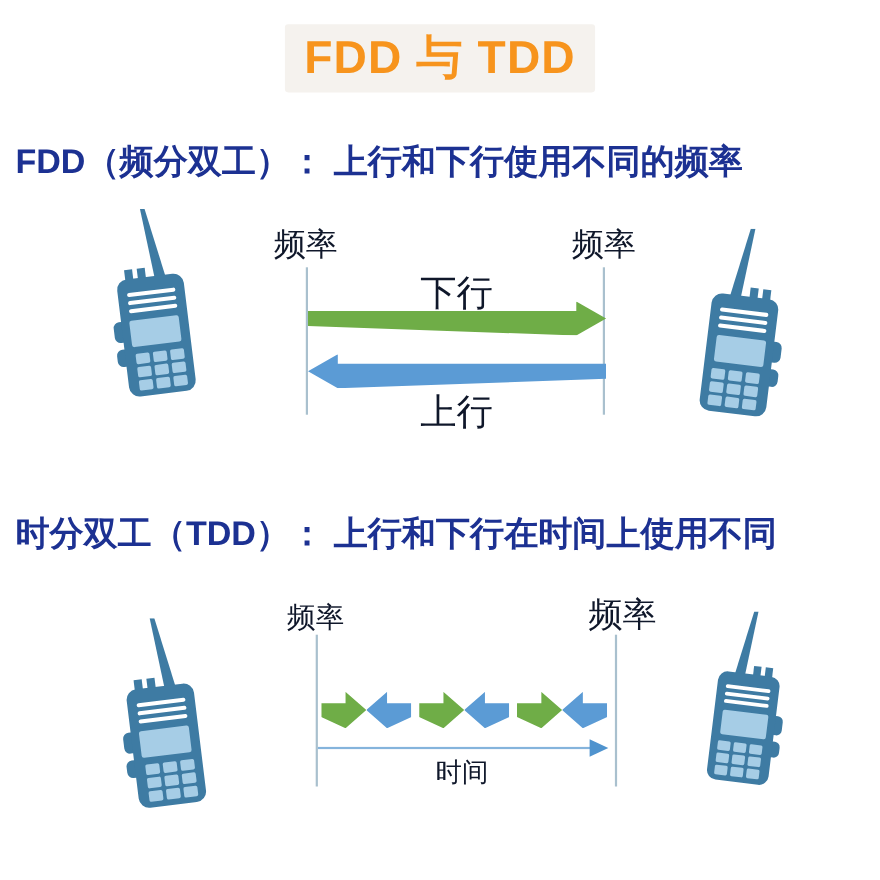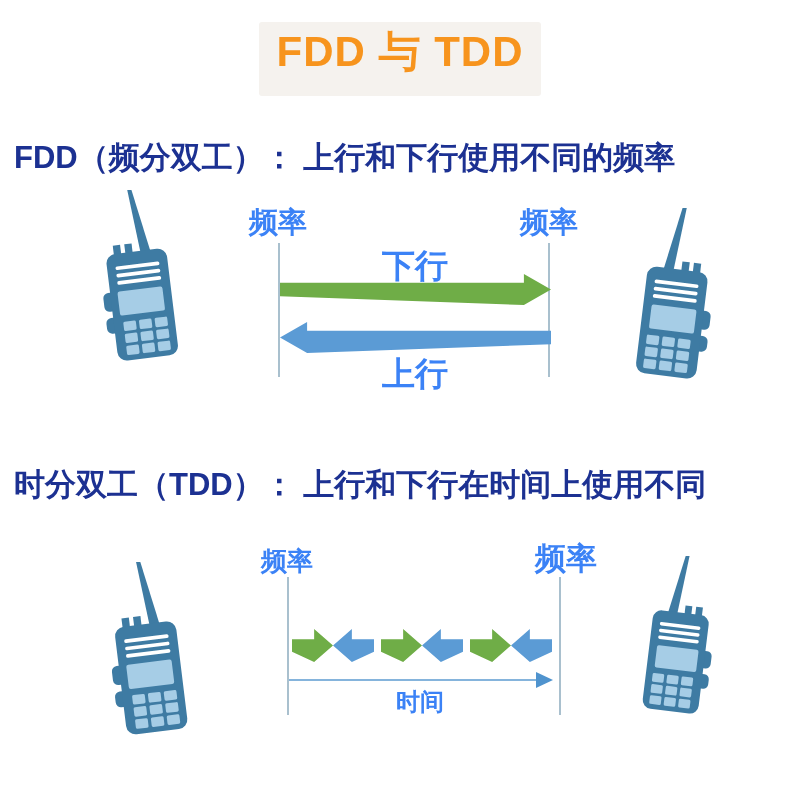--- a/index.html
+++ b/index.html
@@ -3,28 +3,28 @@
 <meta charset="utf-8">
 <style>
   html,body { margin:0; padding:0; background:#ffffff; }
   .canvas {
     position:relative; width:800px; height:800px; background:#ffffff;
     font-family:"Liberation Sans", sans-serif; overflow:hidden;
   }
   .title-wrap { position:absolute; left:0; top:22px; width:800px; text-align:center; }
   .title-text {
     display:inline-block; background:#f5f2ee; border-radius:3px;
-    padding:2px 18px 16px 18px;
+    padding:2px 18px 4px 18px;
     font-size:42px; font-weight:bold; color:#F7941D; letter-spacing:1px;
   }
   .heading {
     position:absolute; left:14px; color:#1C3192; font-weight:bold;
     font-size:31px; line-height:40px; white-space:nowrap;
   }
-  .axis-label { position:absolute; color:#3b82f6; font-weight:bold; text-align:center; }
+  .axis-label { position:absolute; color:#0f172a; font-weight:normal; text-align:center; }
   .vline { position:absolute; width:2px; background:#a9c0ce; }
   .big-arrow { position:absolute; width:271px; height:31px; }
   .big-arrow.right {
     background:#6FAD47;
     clip-path:polygon(0% 28%, 90% 28%, 90% 0%, 100% 50%, 90% 100%, 0% 72%);
   }
   .big-arrow.left {
     background:#5B9BD5;
     clip-path:polygon(100% 28%, 10% 28%, 10% 0%, 0% 50%, 10% 100%, 100% 72%);
   }
@@ -51,21 +51,21 @@
 </style>
 </head>
 <body>
 
 <div class="canvas">
 
   <div class="title-wrap">
     <span class="title-text">FDD 与 TDD</span>
   </div>
 
-  <div class="heading" style="top:127px;margin-top:11px;">FDD（频分双工）： 上行和下行使用不同的频率</div>
+  <div class="heading" style="top:127px;">FDD（频分双工）： 上行和下行使用不同的频率</div>
 
   <span class="walkie" style="left:84px; top:190px; width:118px; height:184px;">
 <svg viewBox="0 0 110 175" xmlns="http://www.w3.org/2000/svg">
   <polygon points="40,0 44,0 62,58 53,61" fill="#3E7BA3"></polygon>
   <g transform="rotate(-7 55 115)">
     <rect x="34" y="50" width="7" height="12" fill="#3E7BA3"></rect>
     <rect x="45" y="50" width="7" height="12" fill="#3E7BA3"></rect>
     <rect x="19" y="94" width="12" height="18" rx="5" fill="#3E7BA3"></rect>
     <rect x="19" y="118" width="12" height="15" rx="5" fill="#3E7BA3"></rect>
     <rect x="26" y="58" width="58" height="102" rx="9" fill="#3E7BA3"></rect>

